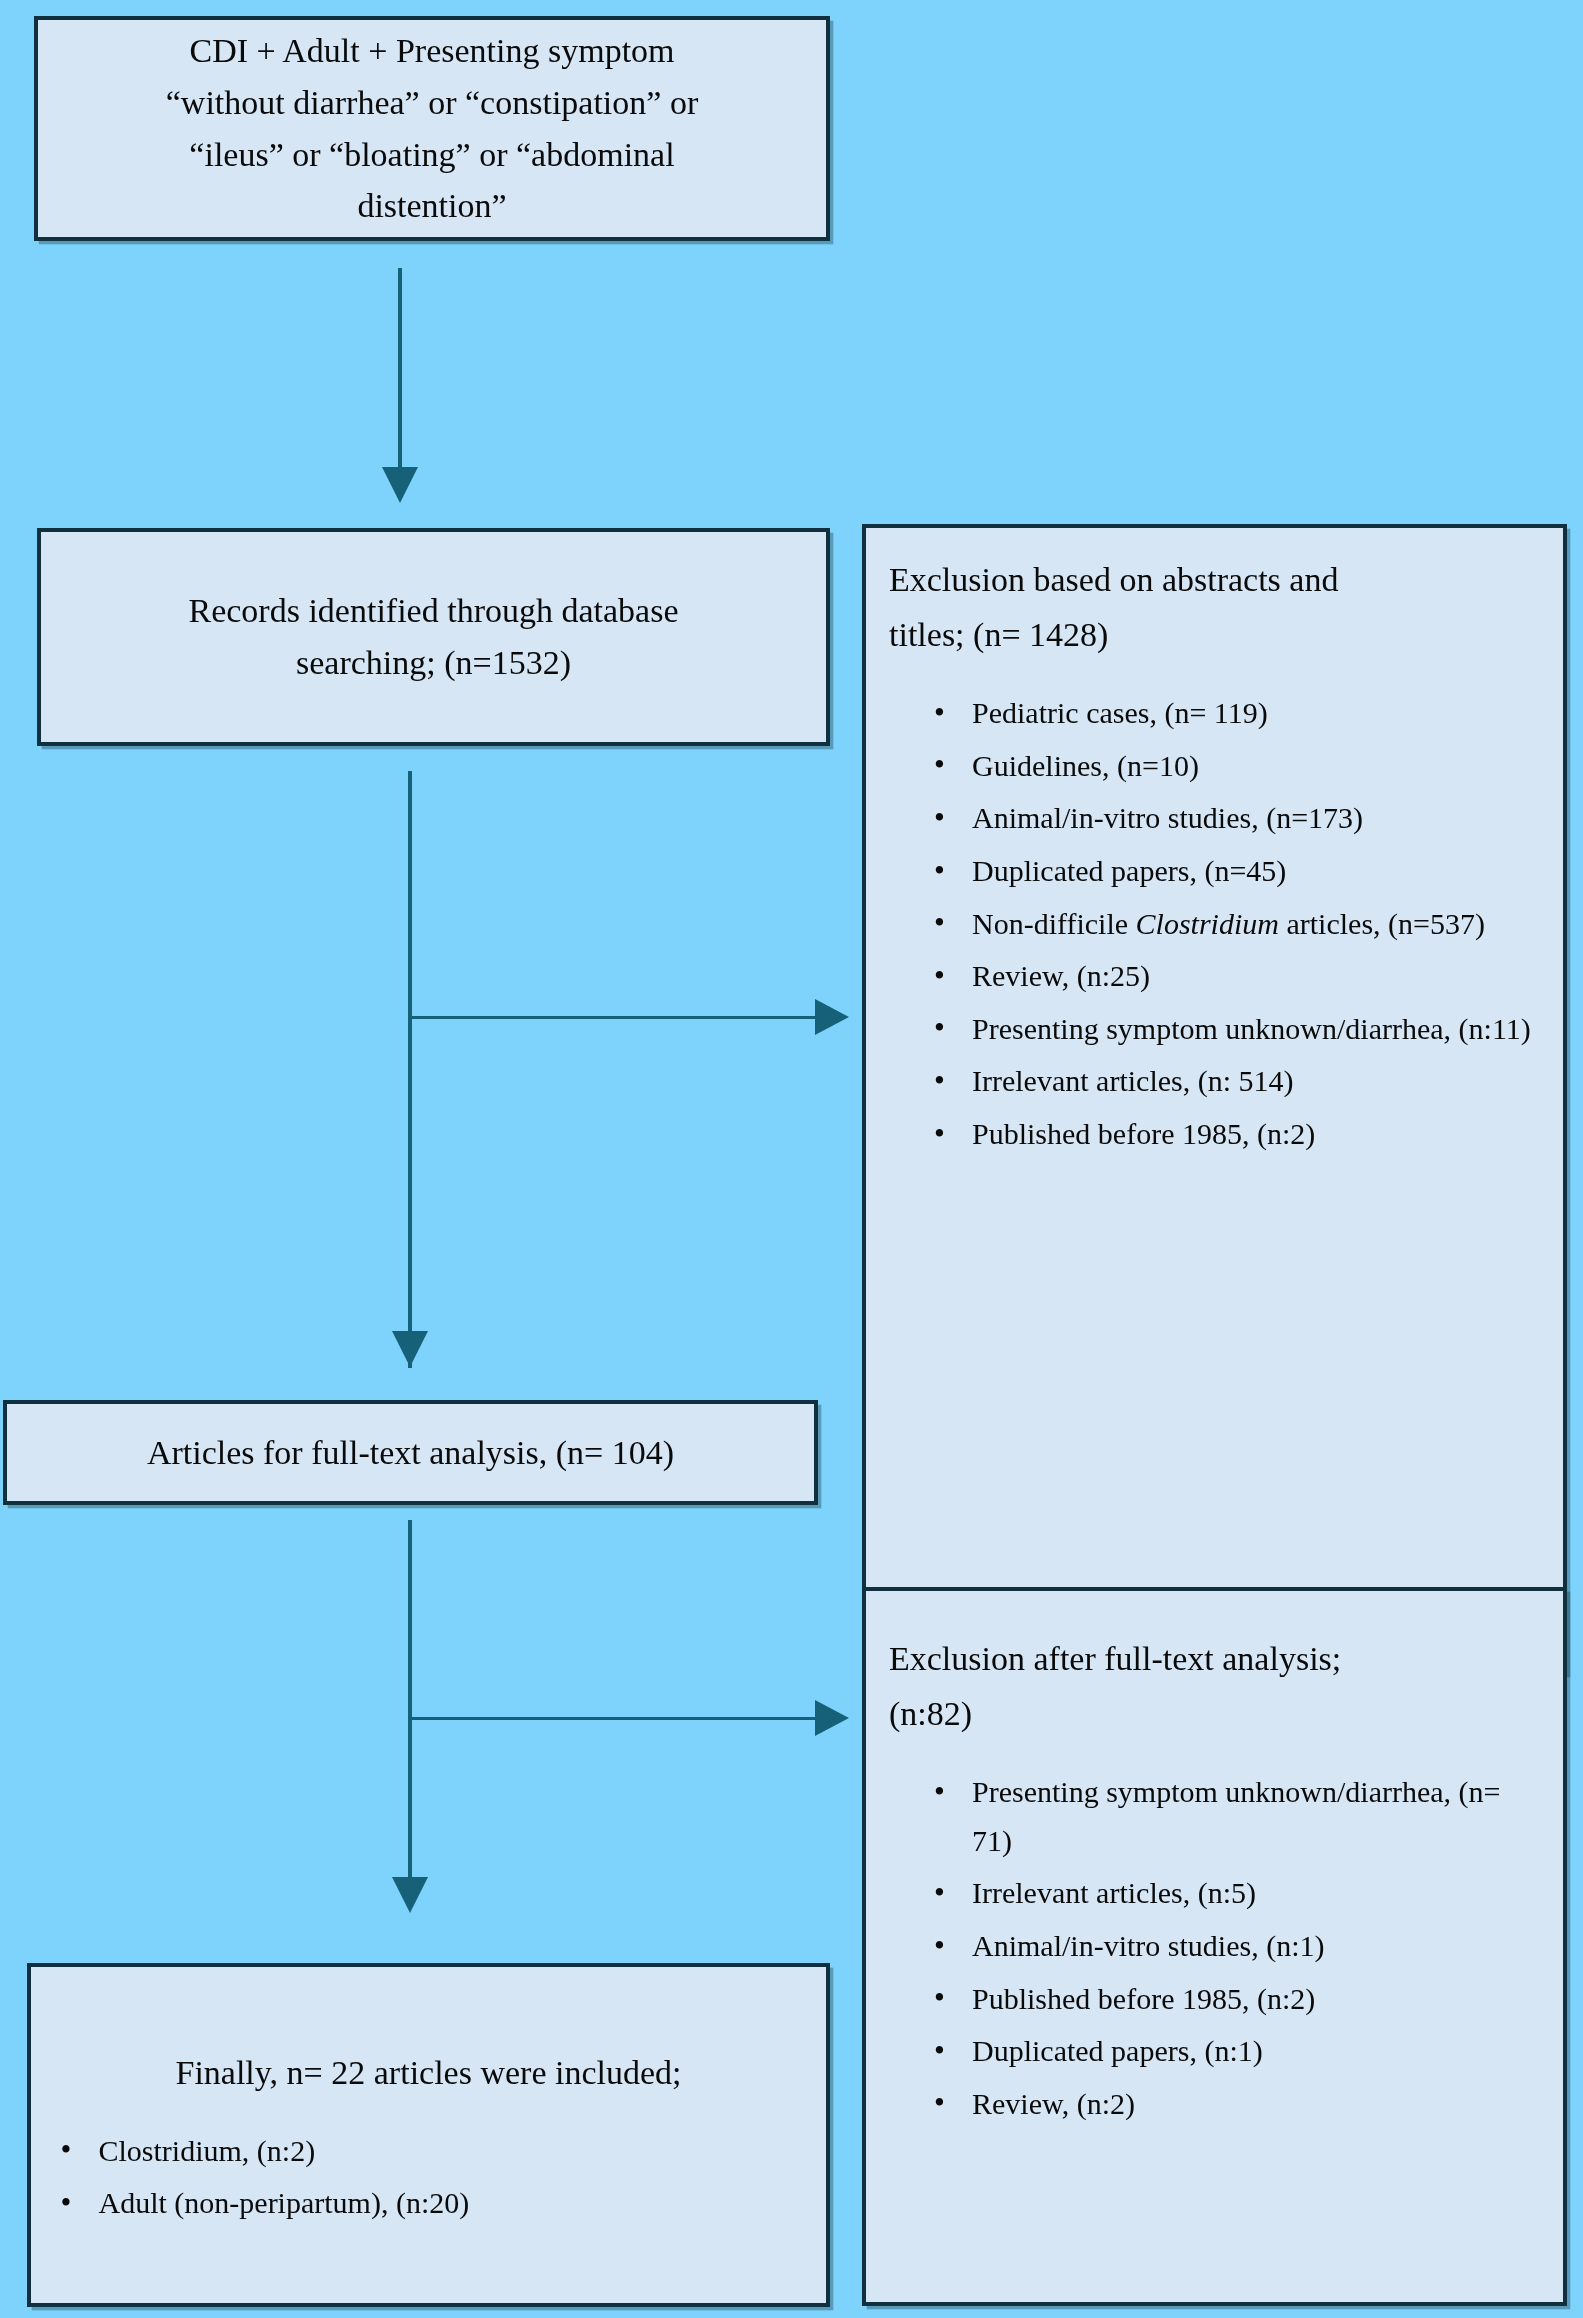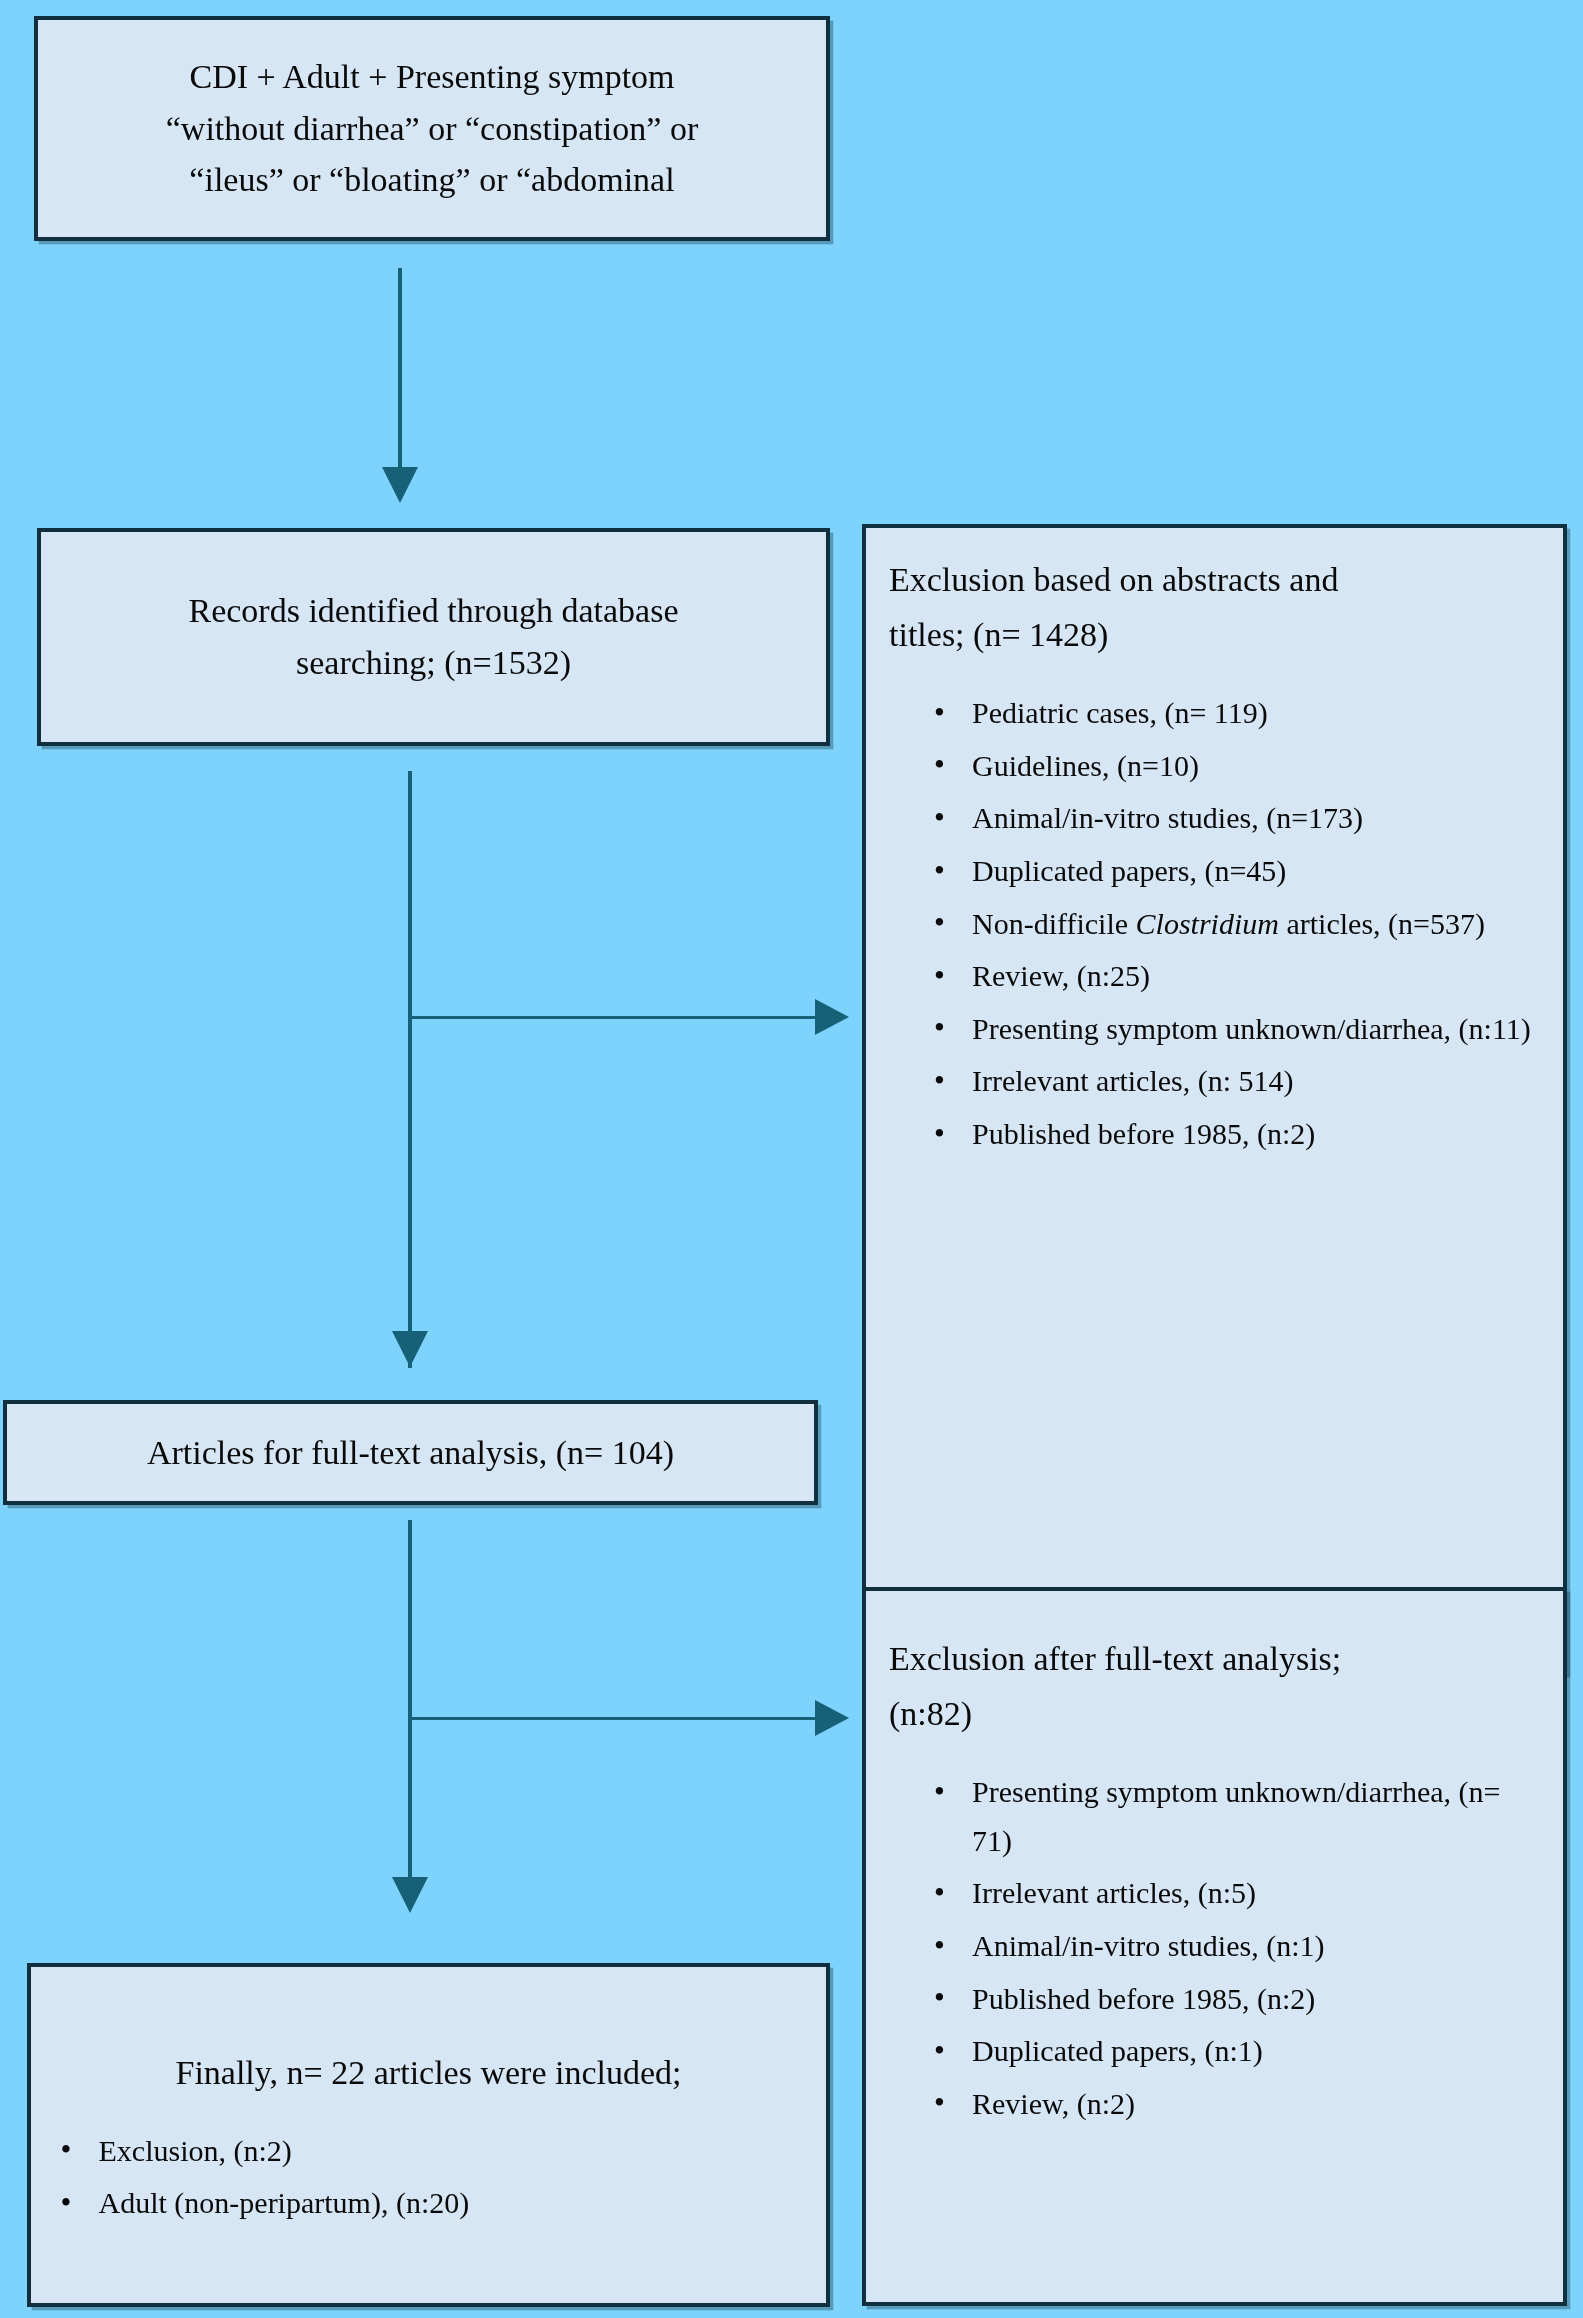--- a/index.html
+++ b/index.html
@@ -109,20 +109,21 @@
 </head>
 <body>
 
 <div id="canvas">
 
   <div class="flow-box" style="left:34px; top:16px; width:796px; height:225px;">
     <div class="box-inner">
       <div class="ctr-text">CDI + Adult + Presenting symptom</div>
       <div class="ctr-text">“without diarrhea” or “constipation” or</div>
       <div class="ctr-text">“ileus” or “bloating” or “abdominal</div>
+      <div class="ctr-text">distention”</div>
     </div>
   </div>
 
   <div class="v-line" style="left:398px; top:268px; width:4px; height:201px;"></div>
   <div class="arrow-down" style="left:382px; top:467px;"></div>
 
   <div class="flow-box" style="left:37px; top:528px; width:793px; height:218px;">
     <div class="box-inner">
       <div class="ctr-text">Records identified through database</div>
       <div class="ctr-text">searching; (n=1532)</div>
@@ -177,20 +178,20 @@
         <li>Duplicated papers, (n:1)</li>
         <li>Review, (n:2)</li>
       </ul>
     </div>
   </div>
 
   <div class="flow-box" style="left:27px; top:1963px; width:803px; height:344px;">
     <div class="box-inner top-align" style="padding-top:50px;margin-top:30px;">
       <div class="ctr-text" style="margin-bottom:28px;">Finally, n= 22 articles were included;</div>
       <ul class="bullets indent-sm">
-        <li>Exclusion, (n:2)</li>
+        <li>Clostridium, (n:2)</li>
         <li>Adult (non-peripartum), (n:20)</li>
       </ul>
     </div>
   </div>
 
 </div>
 
 
 </body></html>

